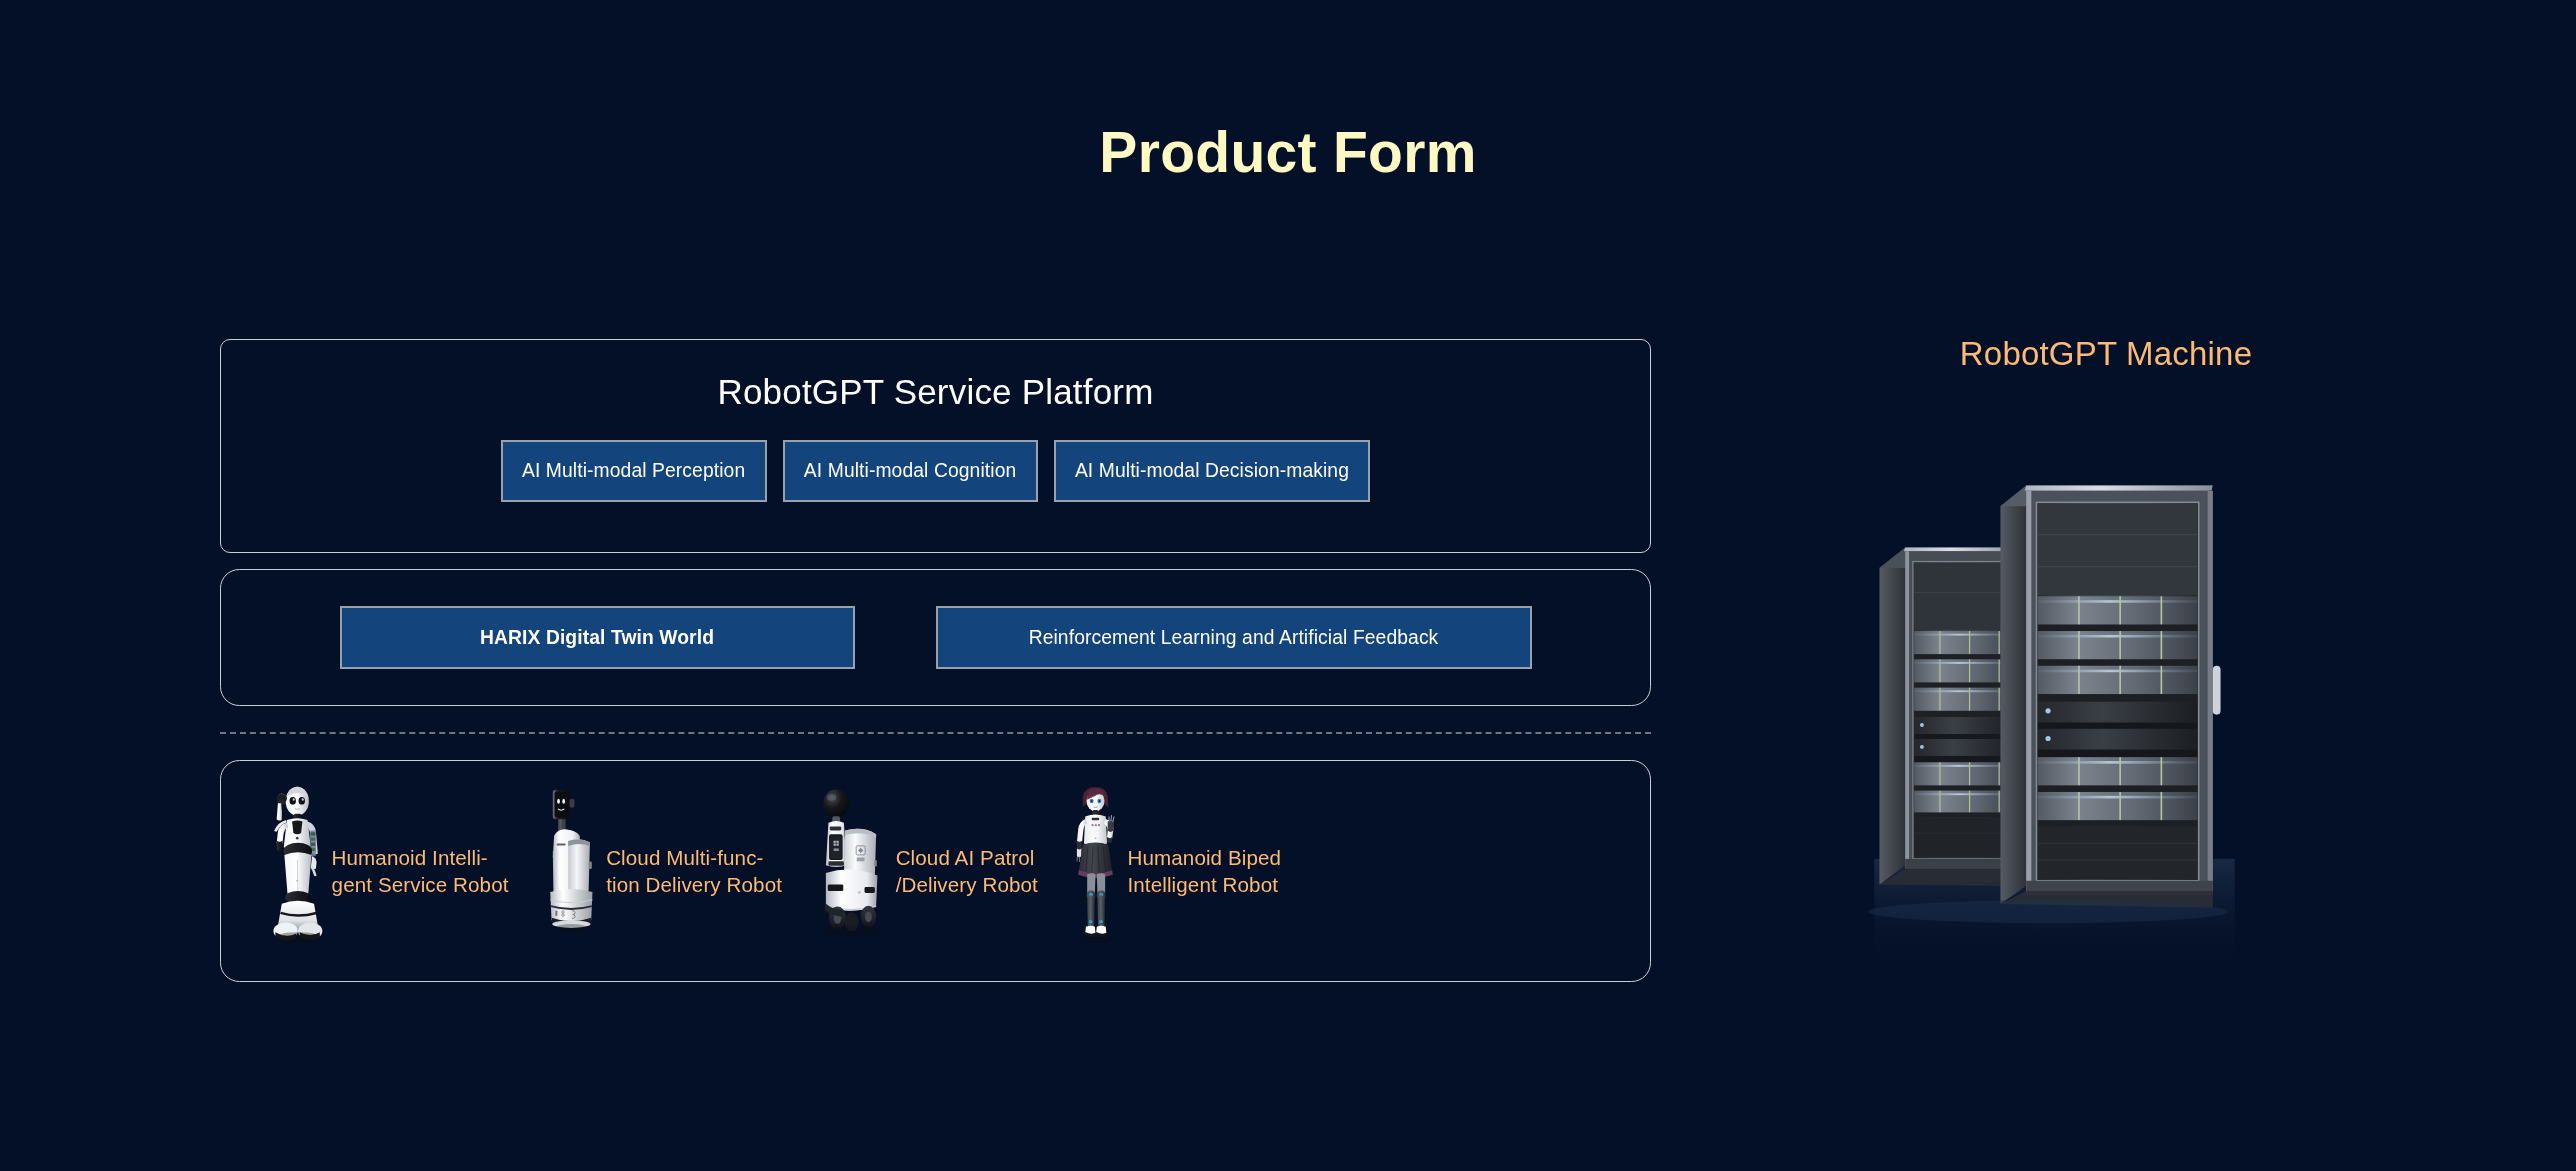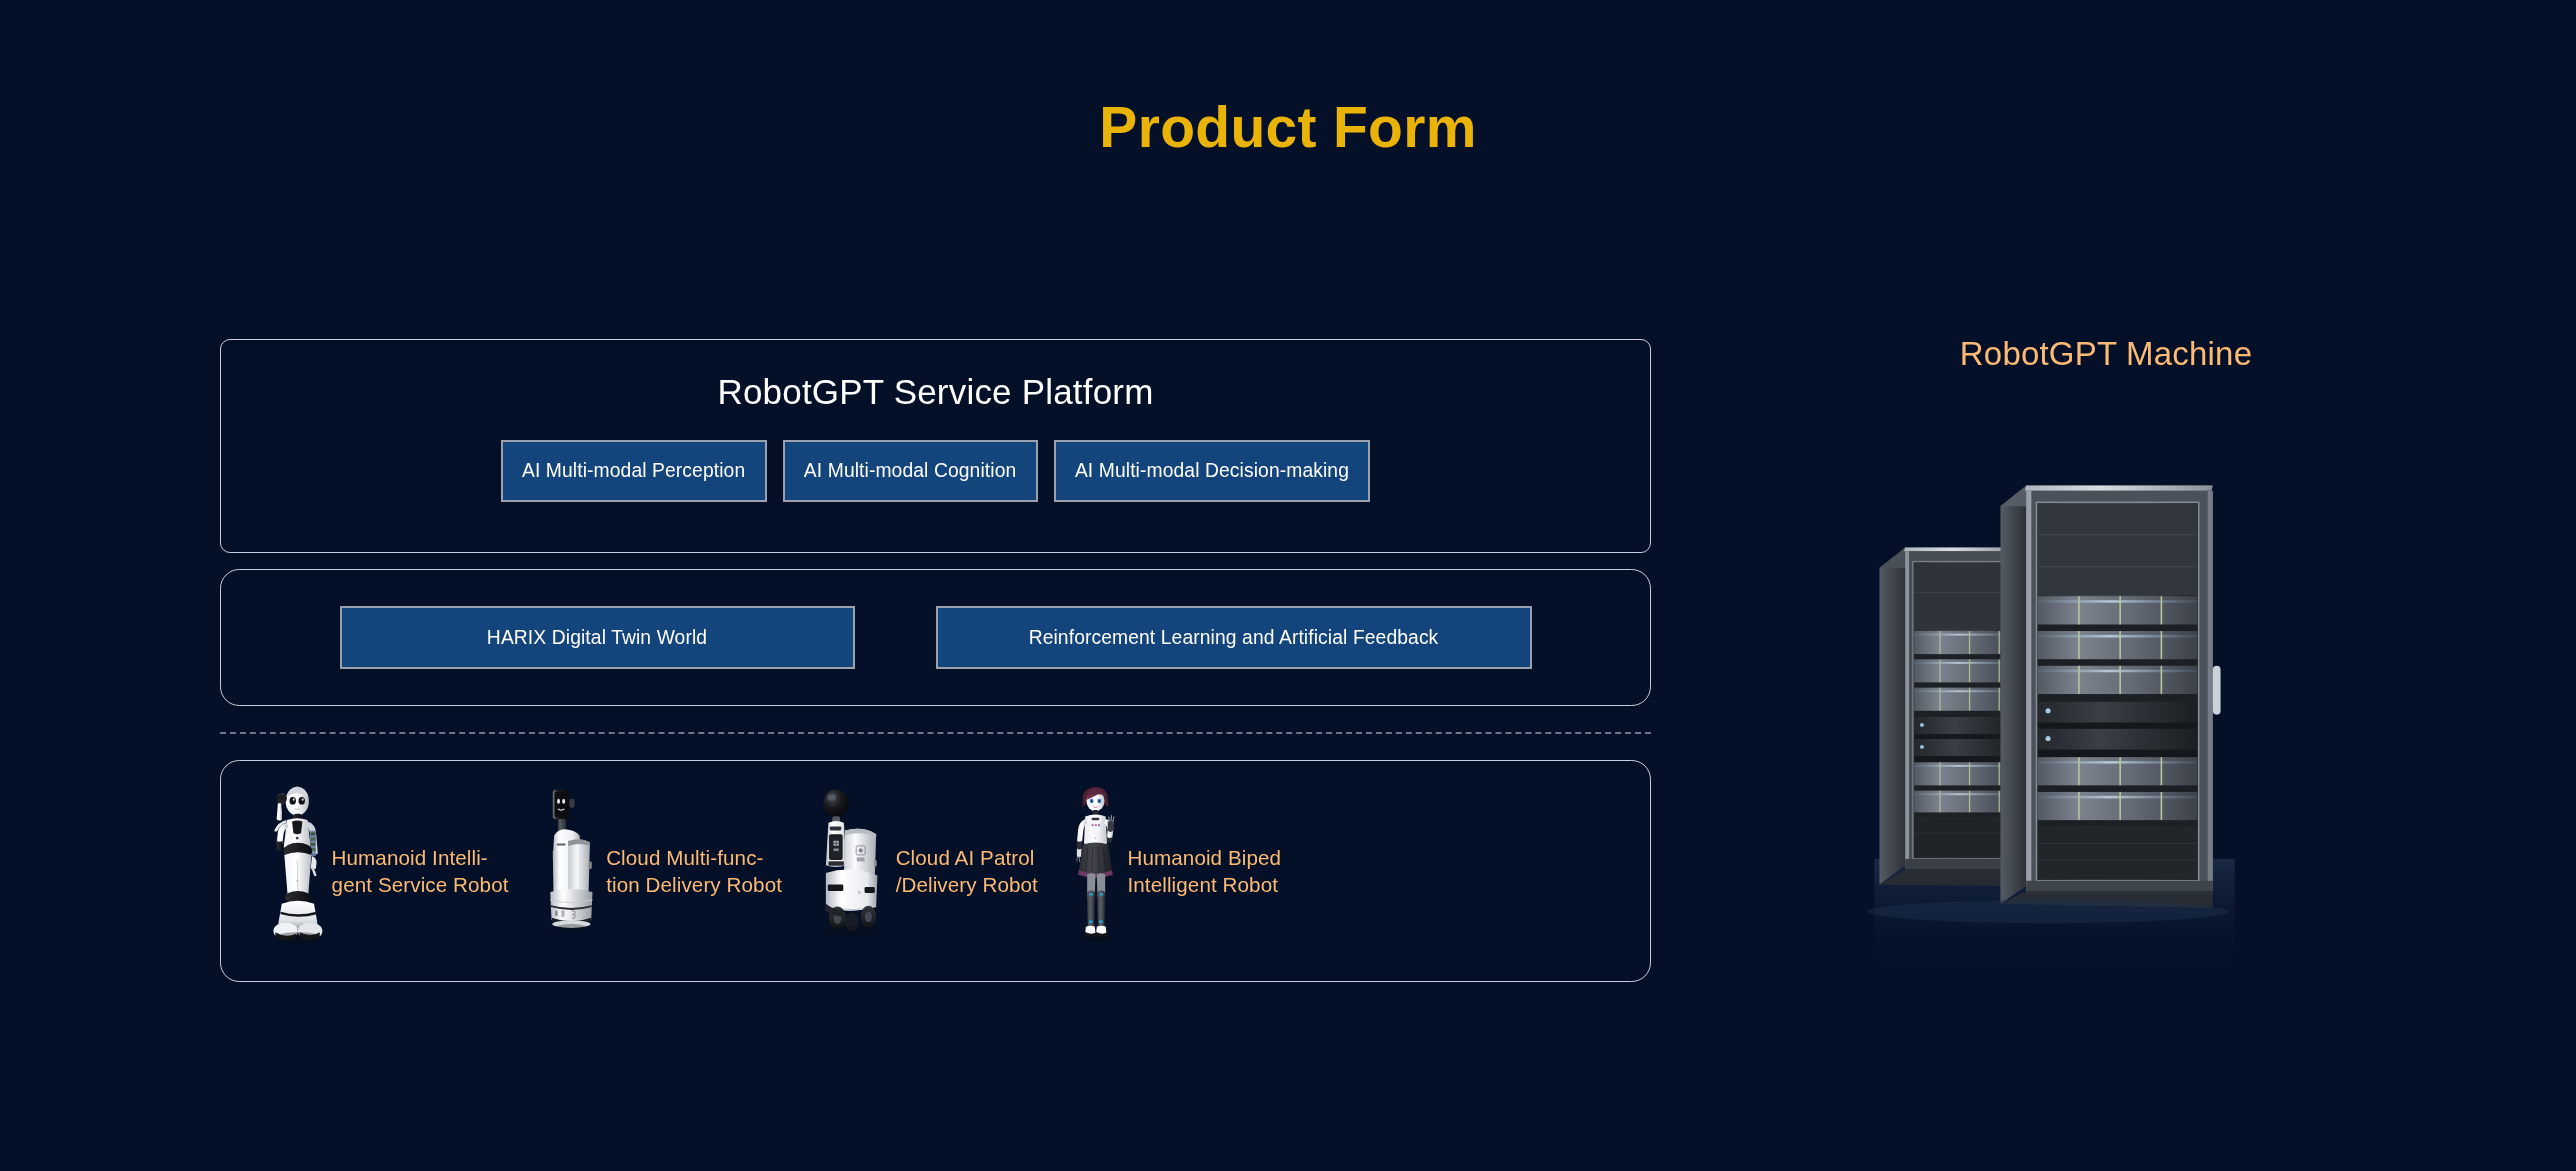--- a/index.html
+++ b/index.html
@@ -14,28 +14,28 @@
   body {
     background: #041027;
     font-family: "Liberation Sans", sans-serif;
     color: #ffffff;
     position: relative;
   }
 
   
   .page-title {
     position: absolute;
-    top: 99px;
+    top: 124px;
     left: 0;
     width: 2576px;
     text-align: center;
     font-size: 57px;
     font-weight: 700;
     letter-spacing: 0.3px;
-    color: #eab308;
+    color: #fef9c3;
     line-height: 1;
   }
 
   
   .platform {
     position: absolute;
     left: 220px;
     top: 339px;
     width: 1431px;
   }
@@ -102,21 +102,21 @@
     border: 2.6px solid #9aa1ad;
     color: #ffffff;
     font-size: 19.3px;
     display: flex;
     align-items: center;
     justify-content: center;
     height: 63px;
     letter-spacing: 0.1px;
   }
 
-  .chip-world-1 { width: 515px; }
+  .chip-world-1 { width: 515px; font-weight: bold; }
   .chip-world-2 { width: 596px; }
 
   
   .divider {
     margin-top: 26px;
     height: 0;
     border-top: 2.6px dashed #6d7787;
     width: 100%;
   }
 

